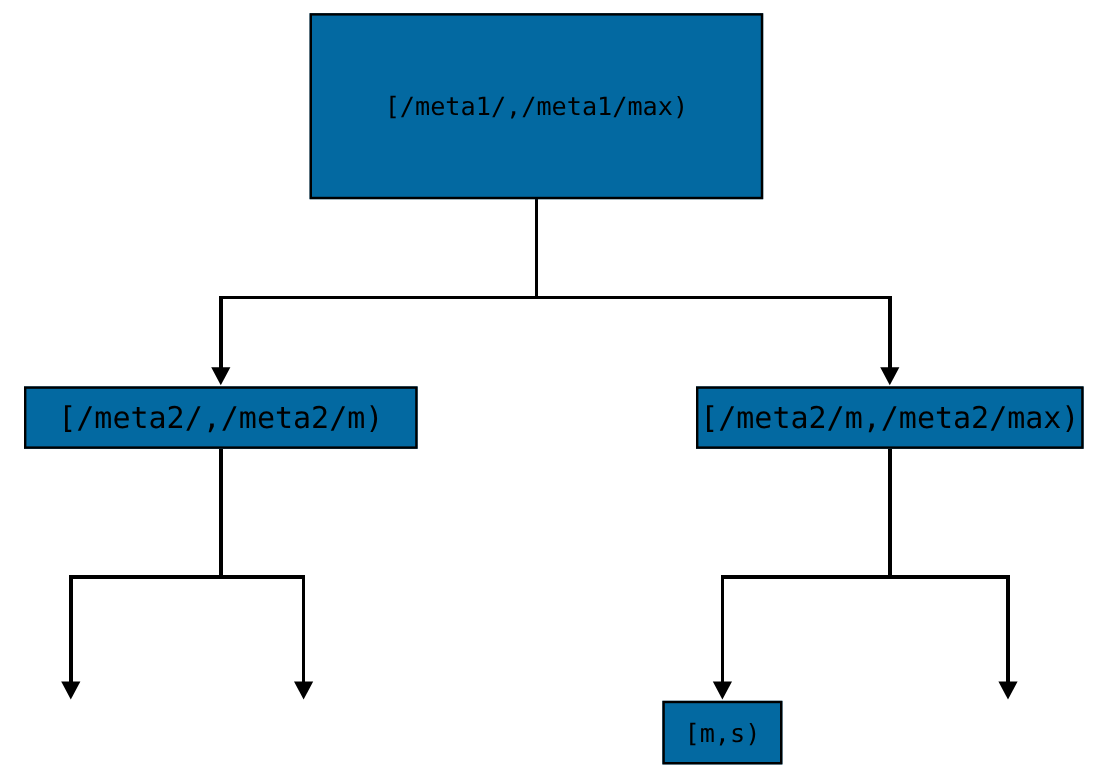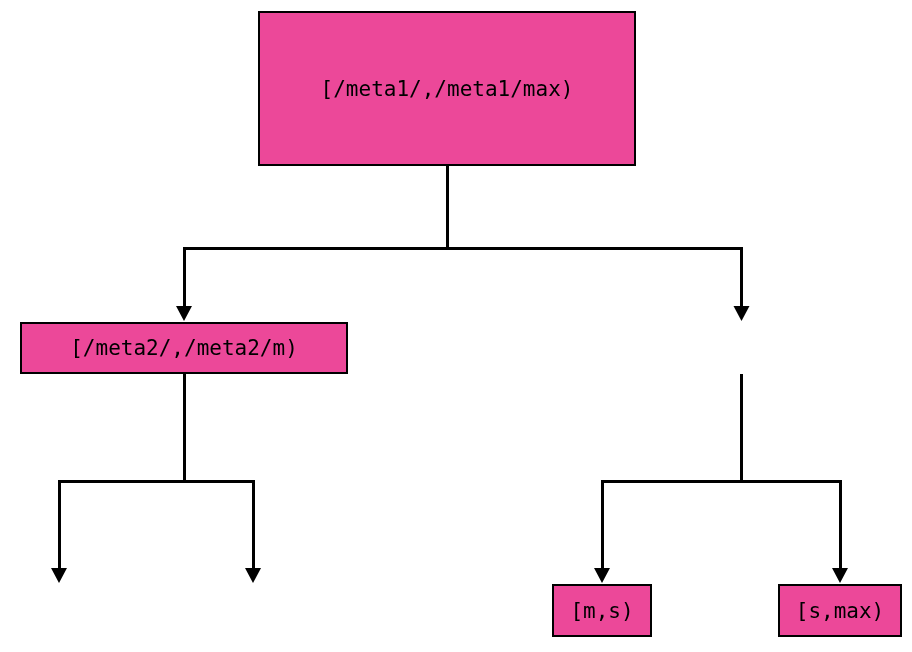--- a/index.html
+++ b/index.html
@@ -22,35 +22,35 @@
     position: absolute;
     left: 0;
     top: 0;
     width: 912px;
     height: 652px;
     pointer-events: none;
   }
   .node {
     position: absolute;
     box-sizing: border-box;
-    background: #ec4899;
+    background: #0369a1;
     border: 2px solid #000000;
     display: flex;
     align-items: center;
     justify-content: center;
     z-index: 2;
   }
   .node-label {
     font-family: "DejaVu Sans Mono", "Liberation Mono", monospace;
     color: #000000;
     white-space: pre;
     letter-spacing: 0px;
   }
   .level-root .node-label { font-size: 21px; }
-  .level-mid  .node-label { font-size: 21px; }
+  .level-mid  .node-label { font-size: 25px; }
   .level-leaf .node-label { font-size: 21px; }
 </style>
 </head>
 <body>
 
 <div id="canvas">
 
   <svg id="edge-layer" width="912" height="652" viewBox="0 0 912 652">
       <line x1="447" y1="166" x2="447" y2="248" stroke="#000000" stroke-width="3" shape-rendering="crispEdges"></line>
       <line x1="182.5" y1="248" x2="743" y2="248" stroke="#000000" stroke-width="3" shape-rendering="crispEdges"></line>
@@ -73,24 +73,24 @@
     </svg>
 
   <div class="node level-root" id="node-root" style="left: 258px; top: 11px; width: 378px; height: 155px;">
     <span class="node-label">[/meta1/,/meta1/max)</span>
   </div>
 
   <div class="node level-mid" id="node-mid-left" style="left: 20px; top: 322px; width: 328px; height: 52px;">
     <span class="node-label">[/meta2/,/meta2/m)</span>
   </div>
 
+  <div class="node level-mid" id="node-mid-right" style="left: 580px; top: 322px; width: 323px; height: 52px;">
+    <span class="node-label">[/meta2/m,/meta2/max)</span>
+  </div>
 
 
 
   <div class="node level-leaf" id="node-leaf-3" style="left: 552px; top: 584px; width: 100px; height: 53px;">
     <span class="node-label">[m,s)</span>
   </div>
 
-  <div class="node level-leaf" id="node-leaf-4" style="left: 778px; top: 584px; width: 124px; height: 53px;">
-    <span class="node-label">[s,max)</span>
-  </div>
 
 </div>
 
 </body></html>

